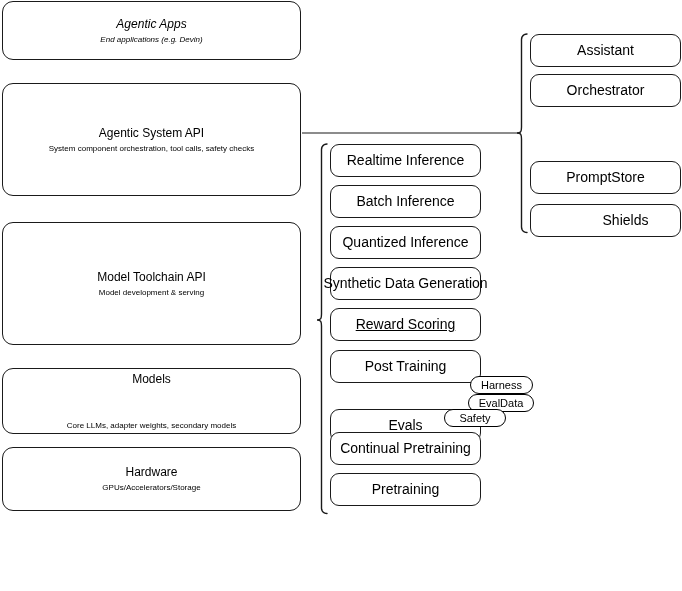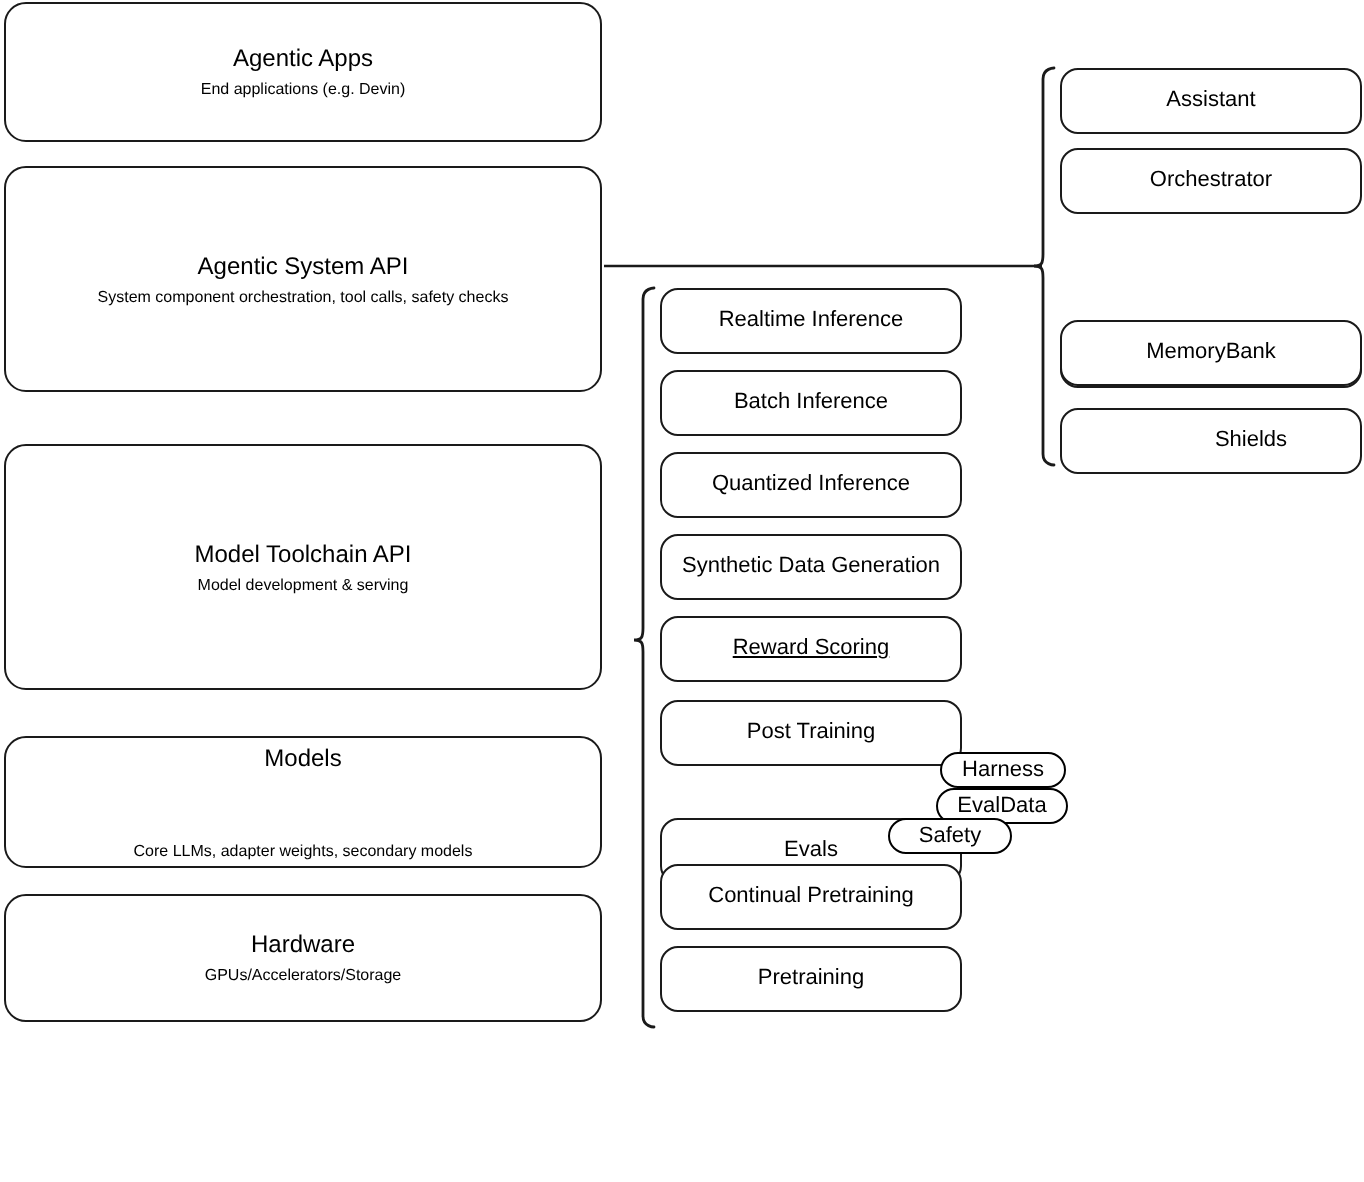--- a/index.html
+++ b/index.html
@@ -55,21 +55,21 @@
     width: 299px;
     border-radius: 11px;
   }
 
   
   .chip {
     height: 33px;
     border-radius: 9px;
     justify-content: center;
   }
-  .chip .title { font-size: 11px; }
+  .chip .title { font-size: 14px; }
   .mid-chip  { left: 330px; width: 151px; }
   .right-chip{ left: 530px; width: 151px; }
 
   
   .pill {
     position: absolute;
     box-sizing: border-box;
     background: #ffffff;
     border: 1.3px solid #000000;
     border-radius: 10px;
@@ -113,21 +113,21 @@
 
     <path d="M327,144
              C327,144 321.5,144 321.5,149.5
              L321.5,314
              C321.5,318.5 321,320 317,320
              C321,320 321.5,321.5 321.5,326
              L321.5,508
              C321.5,513.5 327,513.5 327,513.5" fill="none" stroke="#1a1a1a" stroke-width="1.4" stroke-linecap="round"></path>
   </svg>
 
-  <div class="node stack-node" style="top:1px;height:70px;">
+  <div class="node stack-node" style="top:1px;height:59px;font-style:italic;">
     <div class="title">Agentic Apps</div>
     <div class="subtitle">End applications (e.g. Devin)</div>
   </div>
 
   <div class="node stack-node" style="top:83px;height:113px;">
     <div class="title">Agentic System API</div>
     <div class="subtitle">System component orchestration, tool calls, safety checks</div>
   </div>
 
   <div class="node stack-node" style="top:222px;height:123px;">
@@ -186,20 +186,17 @@
 
   <div class="node chip right-chip" style="top:34px;">
     <div class="title">Assistant</div>
   </div>
   <div class="node chip right-chip" style="top:74px;">
     <div class="title">Orchestrator</div>
   </div>
   <div class="node chip right-chip" style="top:117px;margin-top:44px;">
     <div class="title">PromptStore</div>
   </div>
-  <div class="node chip right-chip" style="top:160px;">
-    <div class="title">MemoryBank</div>
-  </div>
   <div class="node chip right-chip" style="top:204px;padding-left:40px;">
     <div class="title">Shields</div>
   </div>
 
 </div>
 
 </body></html>

